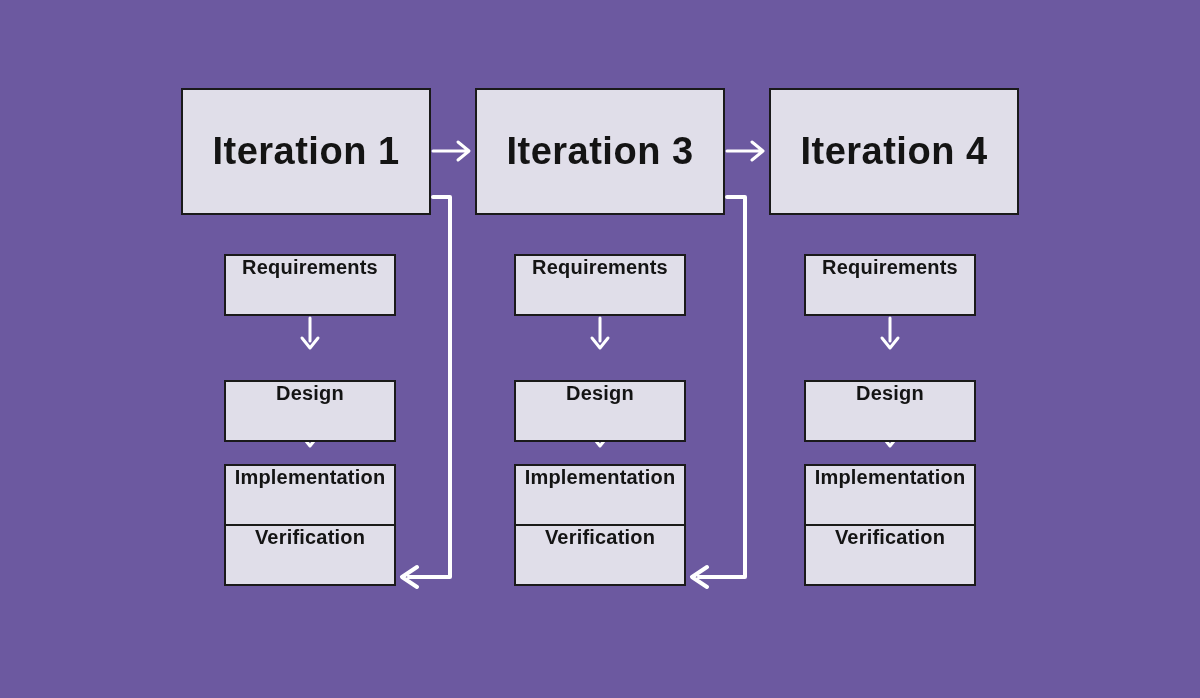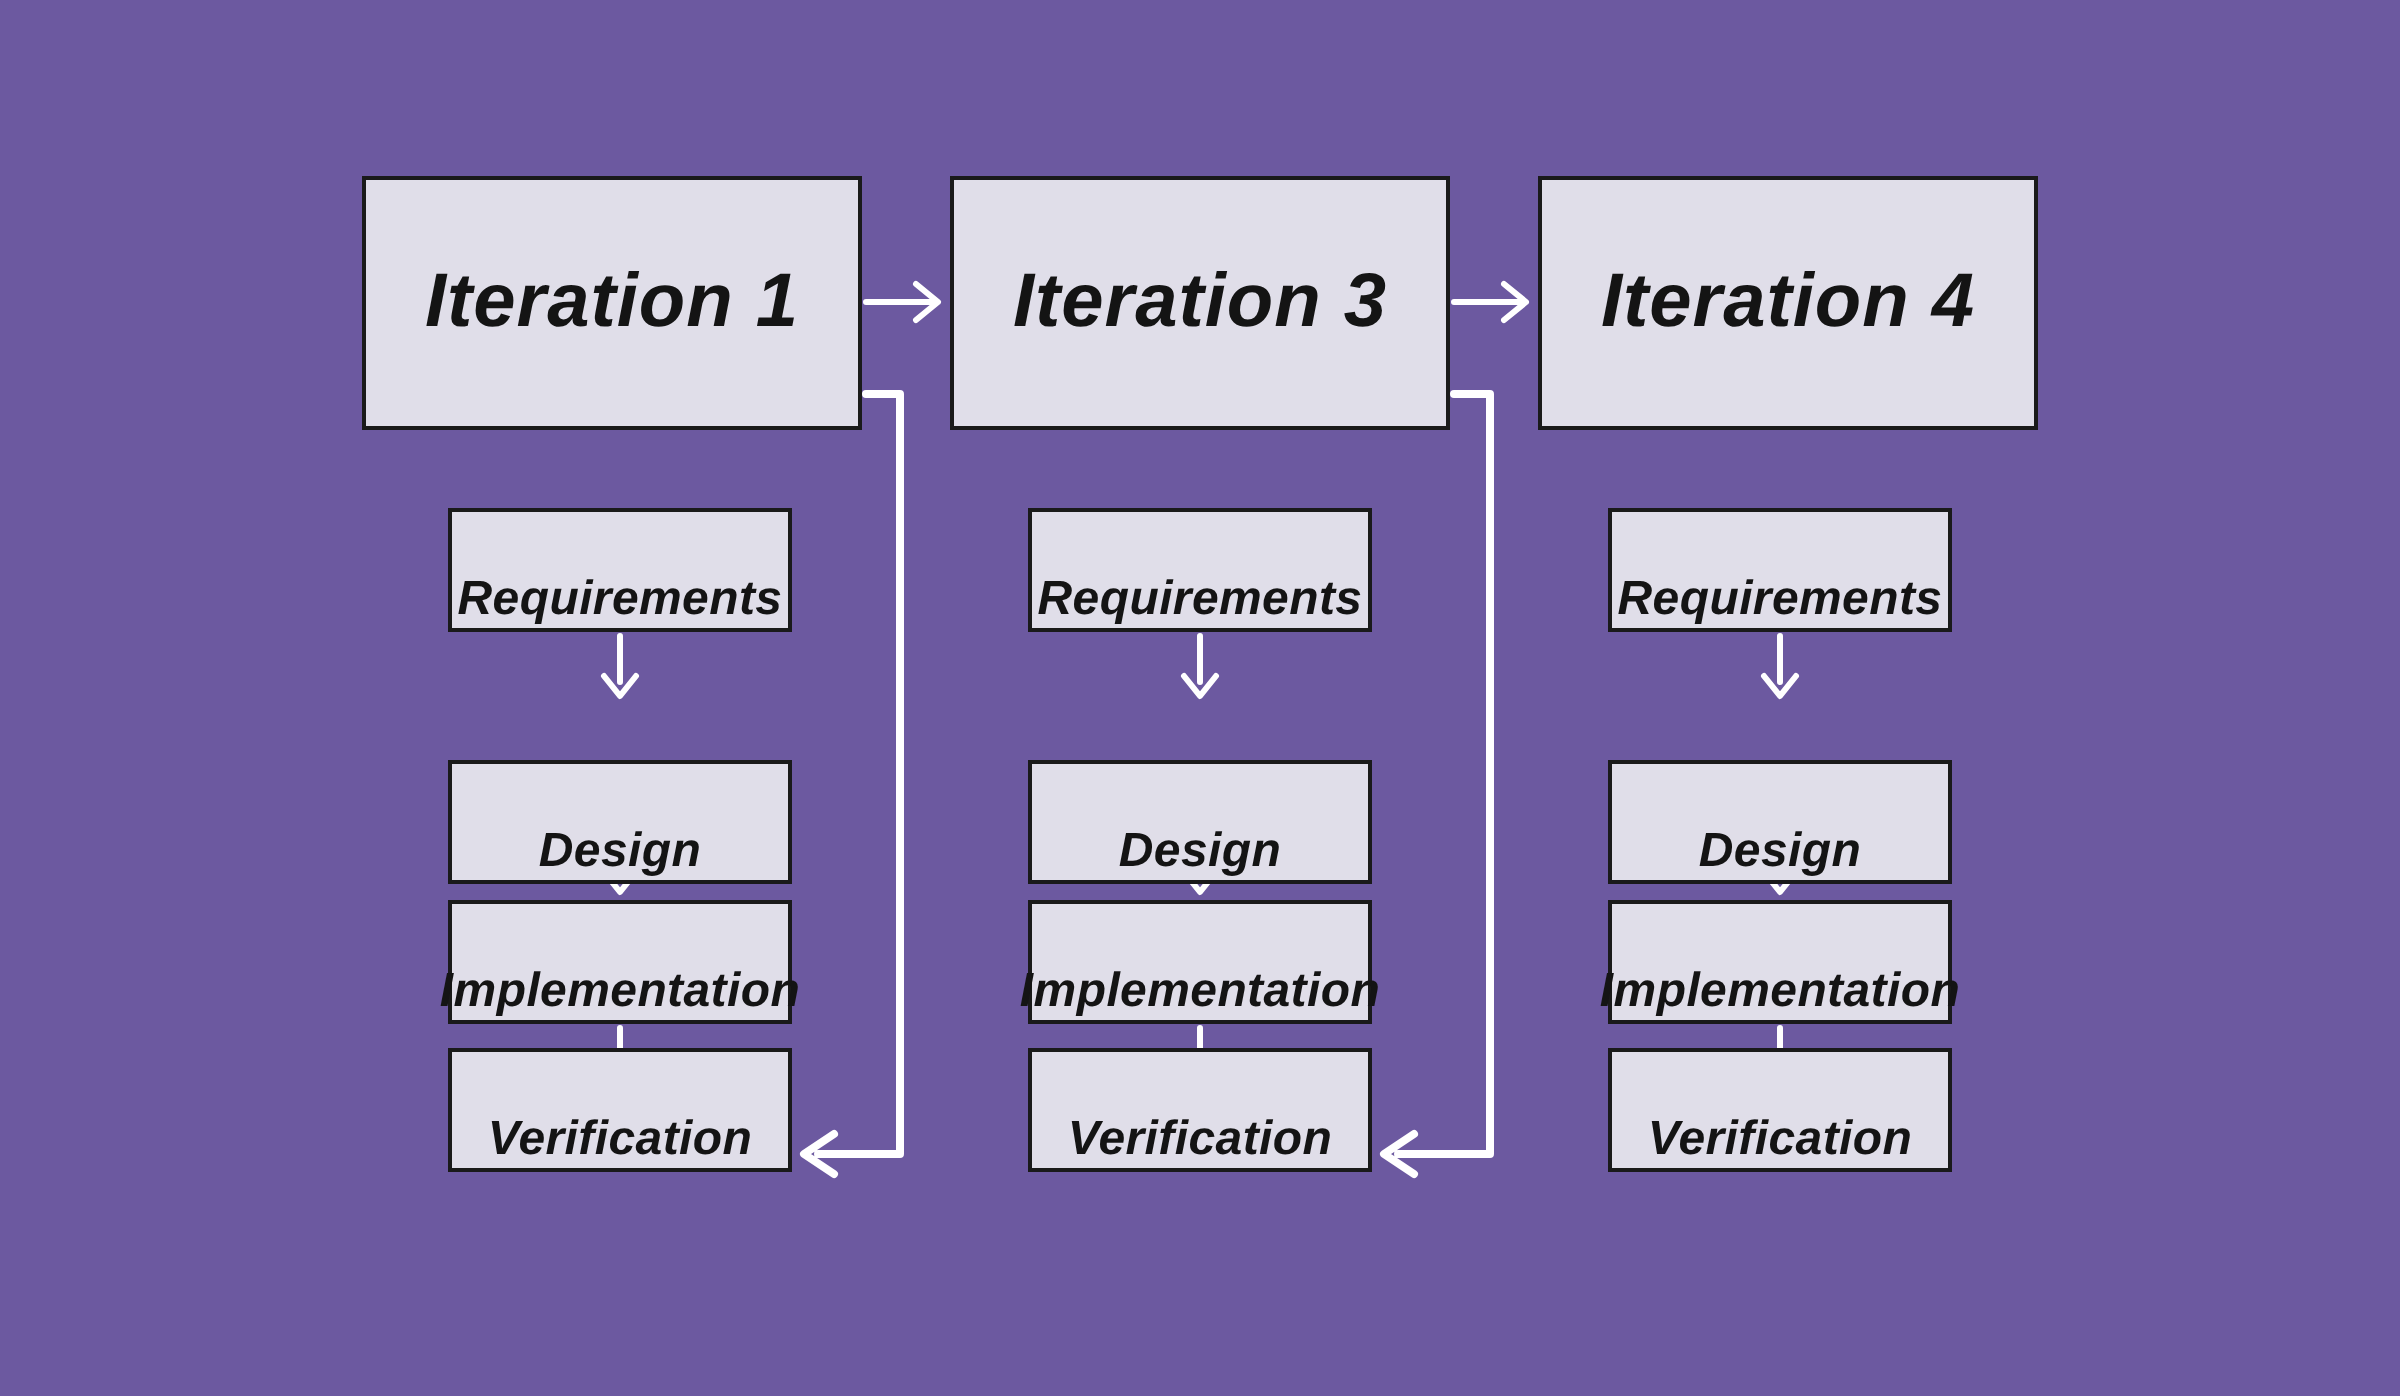--- a/index.html
+++ b/index.html
@@ -13,21 +13,20 @@
   body{
     width:1200px;height:698px;
     background:var(--background);
     overflow:hidden;
     font-family:"Liberation Sans", sans-serif;
   }
   .canvas{
     position:relative;
     width:1200px;height:500px;
     background:var(--background);
-    font-style:italic;
   }
   .arrows{
     position:absolute;left:0;top:0;
     width:1200px;height:698px;
     pointer-events:none;
   }
   .arrows path{
     fill:none;
     stroke:var(--arrow);
     stroke-linecap:round;
@@ -48,31 +47,31 @@
   }
   #it1{left:181px;}
   #it2{left:475px;}
   #it3{left:769px;}
   .stage{
     position:absolute;
     width:172px;height:62px;
     box-sizing:border-box;
     background:var(--box-fill);
     border:2px solid var(--box-border);
-    display:flex;align-items:flex-end;justify-content:center;
-    font-weight:700;font-size:24px;
+    display:flex;align-items:flex-start;justify-content:center;
+    font-weight:700;font-size:20px;
     letter-spacing:0.2px;
     color:var(--text);
   }
   .c1{left:224px;}
   .c2{left:514px;}
   .c3{left:804px;}
   .r1{top:254px;}
   .r2{top:352px;margin-top:28px;}
-  .r3{top:450px;}
+  .r3{top:464px;}
   .r4{top:524px;}
 </style>
 </head>
 <body>
 
 <div class="canvas">
 
   <svg class="arrows" viewBox="0 0 1200 698" xmlns="http://www.w3.org/2000/svg">
 
     <path class="small" d="M433 151 H466 M458 142 L469 151 L458 160"></path>

